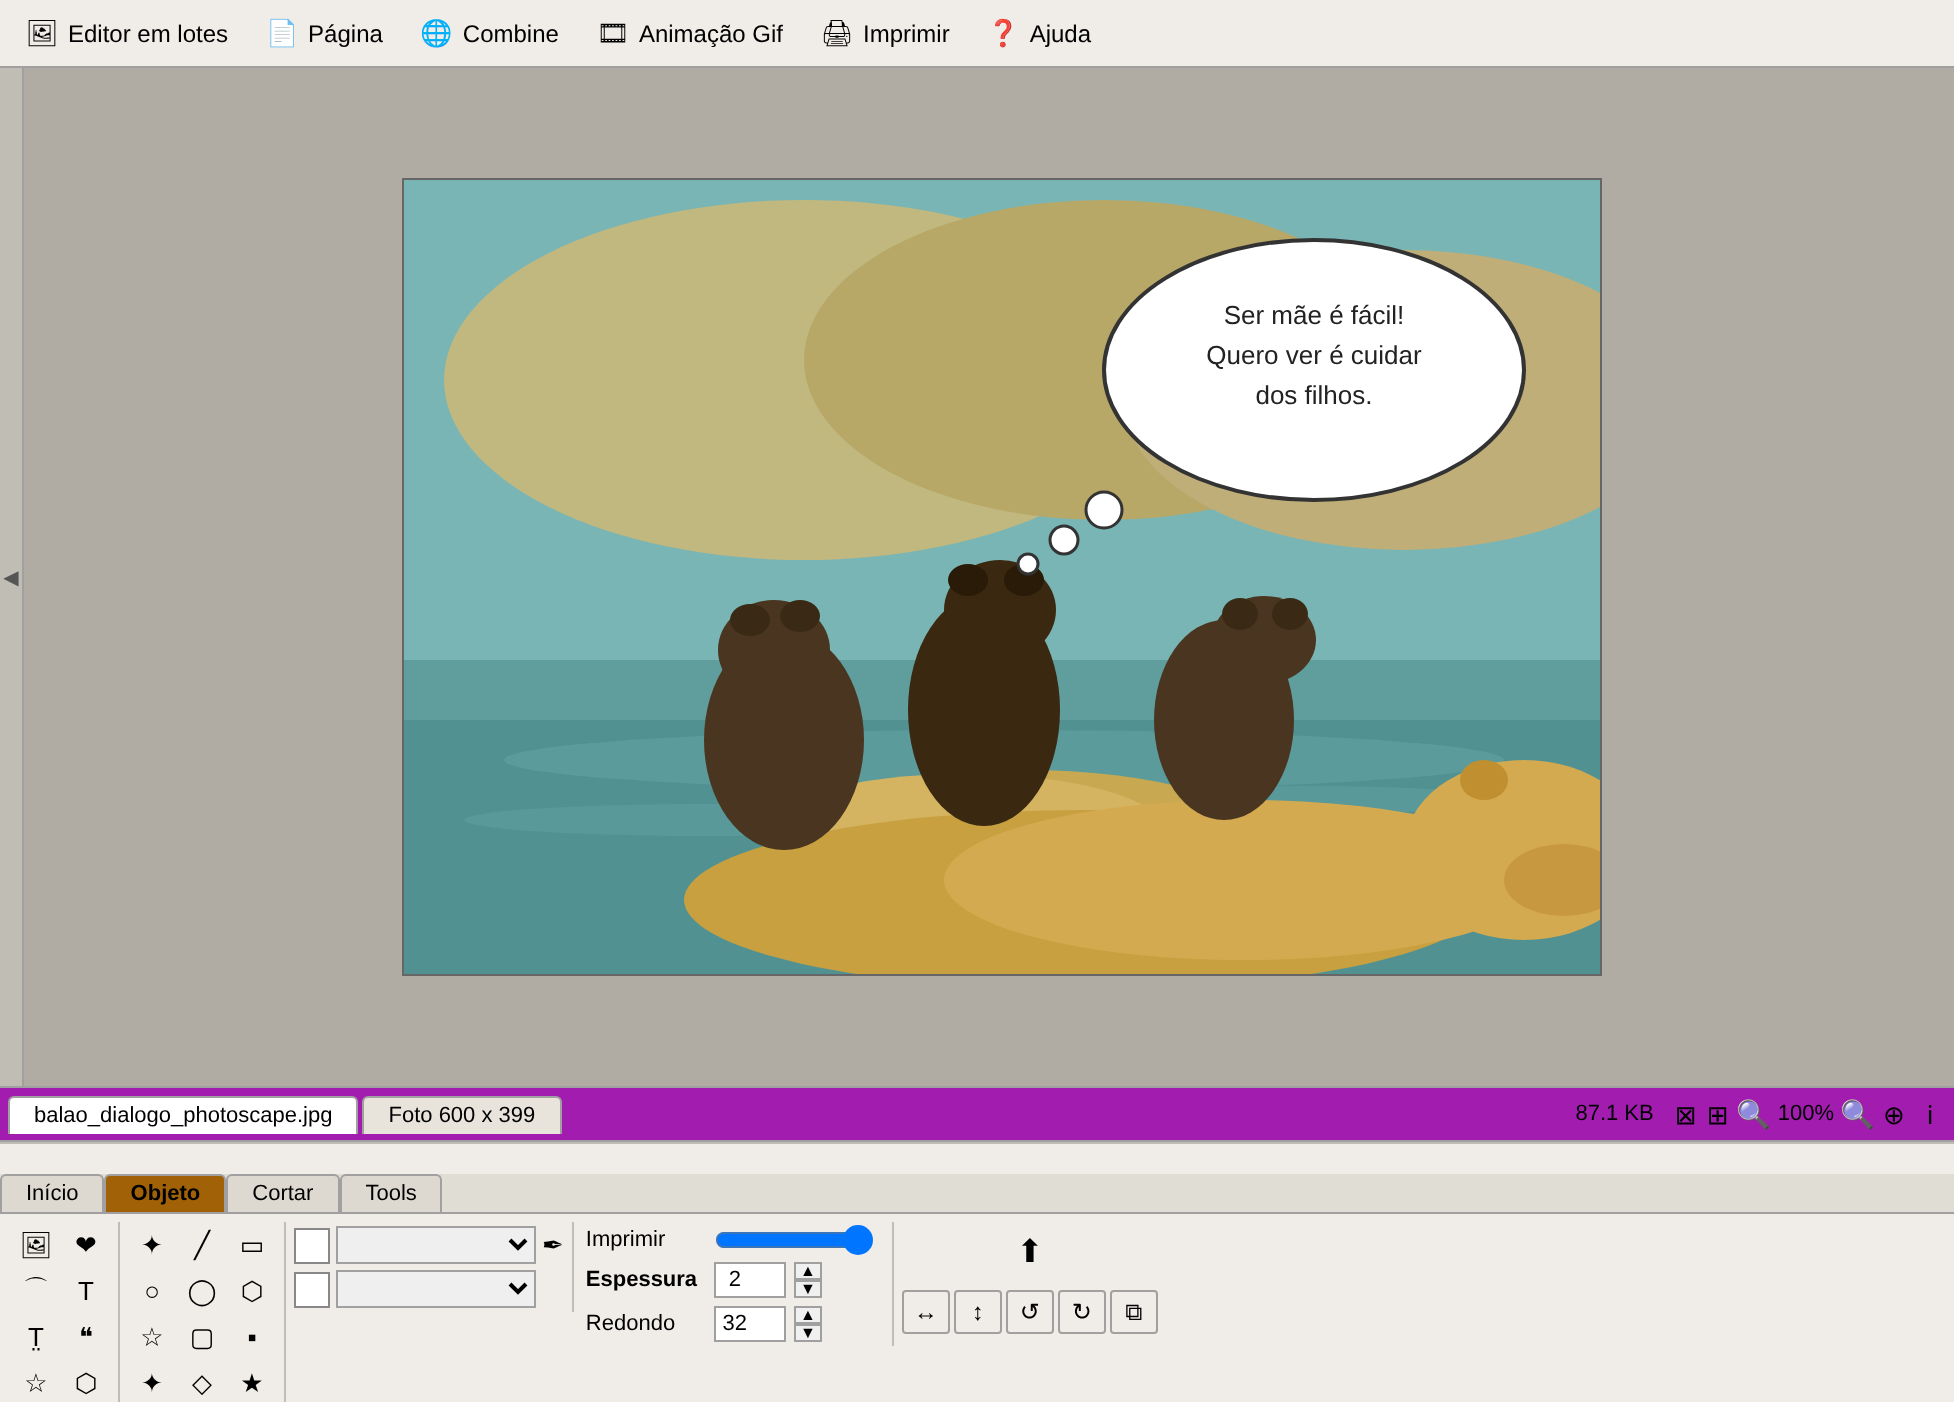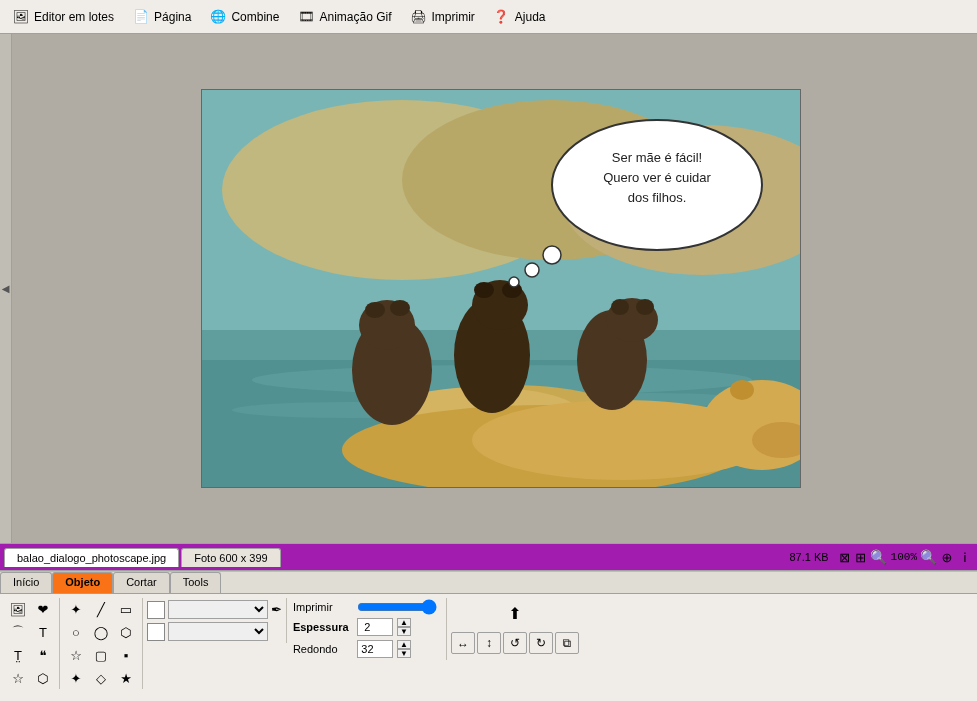--- a/index.html
+++ b/index.html
@@ -99,20 +99,21 @@
       height: 130px;
       background: #f0ede8;
       border-top: 1px solid #c0bdb5;
       display: flex;
       flex-direction: row;
     }
     #tab-row {
       display: flex;
       border-bottom: 1px solid #a0a0a0;
       background: #e8e4dc;
+      margin-top: 15px;
     }
     .tab-item {
       padding: 3px 14px;
       font-size: 11px;
       cursor: pointer;
       border: 1px solid transparent;
       border-bottom: none;
       border-radius: 3px 3px 0 0;
     }
     .tab-item.active {
@@ -251,33 +252,33 @@
     <span>Foto 600 x 399</span>
   </div>
   <div style="flex:1;"></div>
   <div style="font-size:11px; margin-right:8px;">
     <span>87.1 KB</span>
   </div>
 
   <span class="status-icon" style="font-size:13px; cursor:pointer;">⊠</span>
   <span class="status-icon" style="font-size:13px; cursor:pointer;">⊞</span>
   <span class="status-icon" style="font-size:14px; cursor:pointer; margin-left:2px;">🔍</span>
-  <span style="font-size:11px; margin:0 4px;font-family:Liberation Mono, monospace;">100%</span>
+  <span style="font-size:11px; margin:0 4px;">100%</span>
   <span class="status-icon" style="font-size:14px; cursor:pointer;">🔍</span>
   <span class="status-icon" style="font-size:13px; cursor:pointer; margin-left:2px;">⊕</span>
   <span class="status-icon" style="font-size:13px; cursor:pointer; margin-left:2px;">ℹ</span>
 </div>
 
 <div id="toolpanel" style="height:130px; background:#f0ede8; display:flex; flex-direction:column;">
 
   <div id="tab-row" style="display:flex; border-bottom:1px solid #a0a0a0; background:#e0ddd4; height:22px;">
     <div class="tab-item" style="padding:3px 12px; font-size:11px; cursor:pointer; border:1px solid #a0a0a0; border-bottom:none; border-radius:3px 3px 0 0; background:#ddd9d0;">
       <span>Início</span>
     </div>
-    <div class="tab-item active" style="padding:3px 12px; font-size:11px; cursor:pointer; border:1px solid #a0a0a0; border-bottom:none; border-radius:3px 3px 0 0; background:#f97316; font-weight:bold;">
+    <div class="tab-item active" style="padding:3px 12px; font-size:11px; cursor:pointer; border:1px solid #a0a0a0; border-bottom:none; border-radius:3px 3px 0 0; background:#a16207; font-weight:bold;">
       <span>Objeto</span>
     </div>
     <div class="tab-item" style="padding:3px 12px; font-size:11px; cursor:pointer; border:1px solid #a0a0a0; border-bottom:none; border-radius:3px 3px 0 0; background:#ddd9d0;">
       <span>Cortar</span>
     </div>
     <div class="tab-item" style="padding:3px 12px; font-size:11px; cursor:pointer; border:1px solid #a0a0a0; border-bottom:none; border-radius:3px 3px 0 0; background:#ddd9d0;">
       <span>Tools</span>
     </div>
   </div>
 

